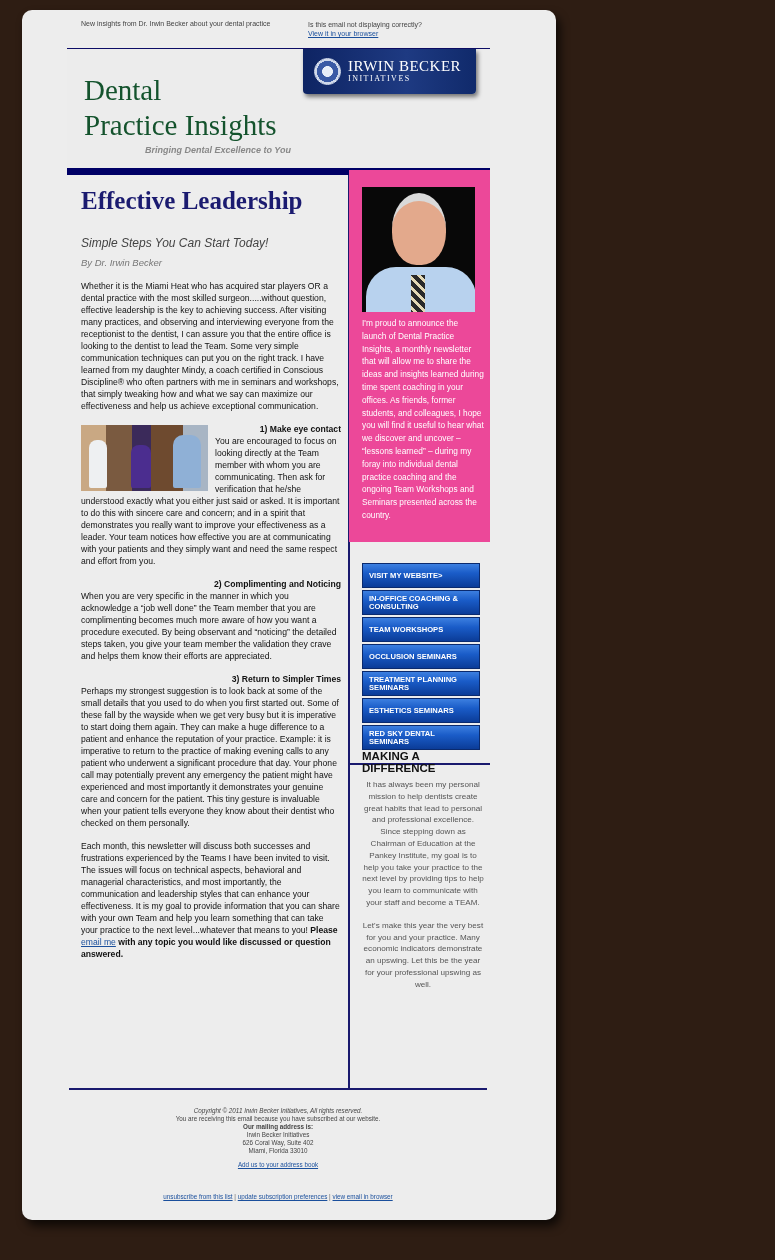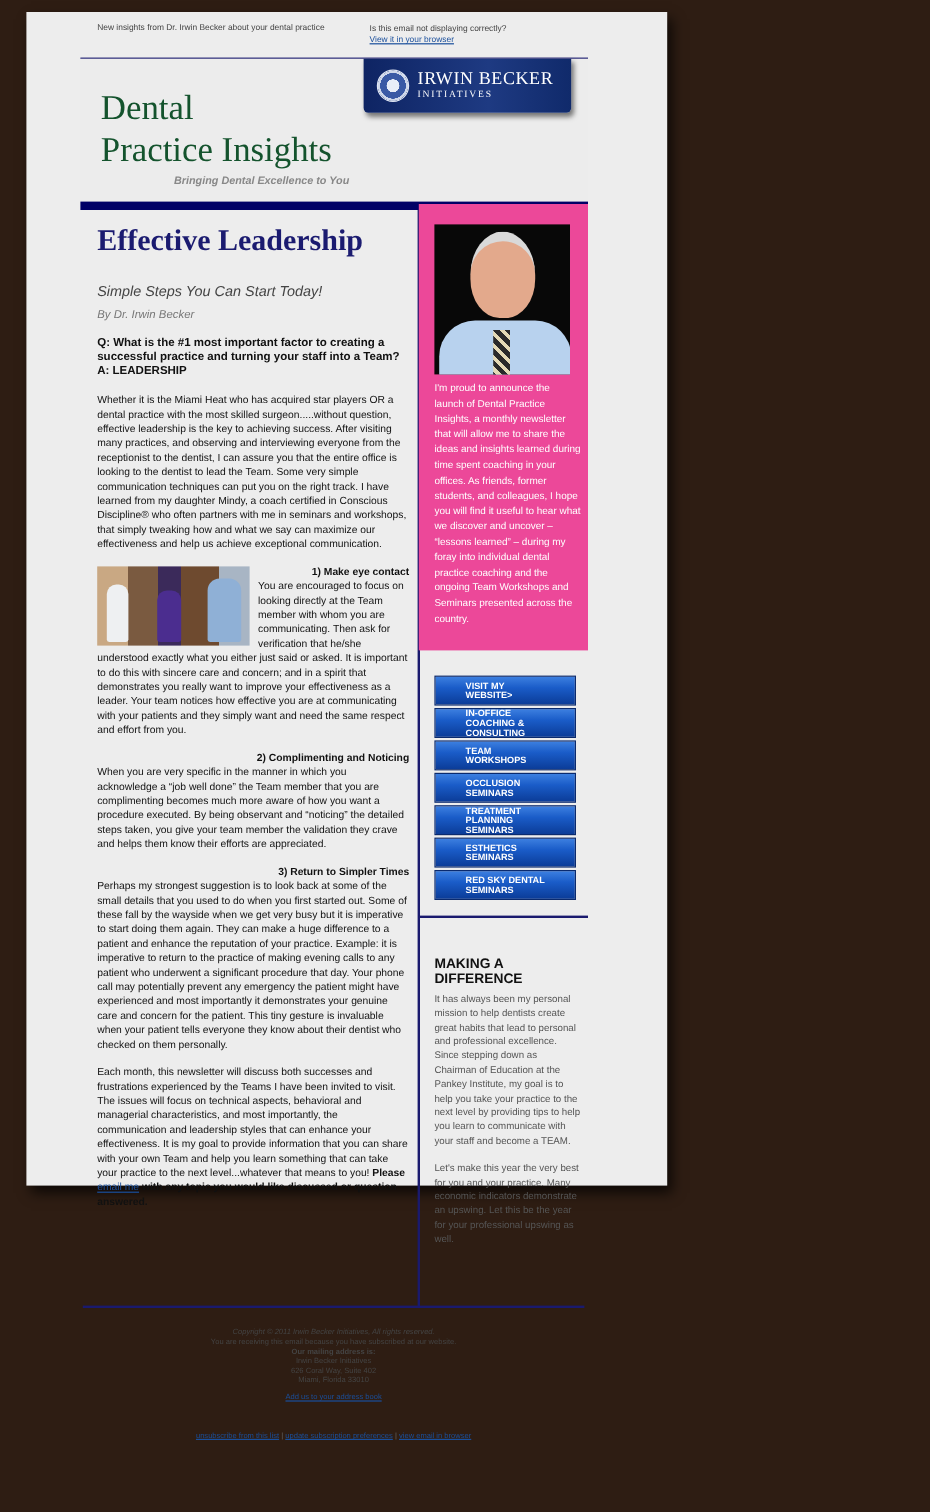--- a/index.html
+++ b/index.html
@@ -1,20 +1,20 @@
 <!DOCTYPE html>
 <html><head>
 <meta charset="utf-8">
 <style>
   * { box-sizing: border-box; margin: 0; padding: 0; }
   html, body { width: 775px; height: 1260px; background: #2e1d13; overflow: hidden; }
   body { position: relative; font-family: "Liberation Sans", sans-serif; }
   .card {
-    position: absolute; left: 22px; top: 10px; width: 534px; height: 978px;
-    background: #ededed; box-shadow: 4px 6px 10px rgba(0,0,0,0.7);
+    position: absolute; left: 22px; top: 10px; width: 534px; height: 1210px;
+    background: #ededed; box-shadow: 4px 6px 10px rgba(0,0,0,0.7); border-radius: 10px;
   }
   .preheader { position: absolute; top: 10px; left: 59px; width: 420px; font-size: 7px; color: #444; }
   .preheader .left { position: absolute; left: 0; top: 0; }
   .preheader .right { position: absolute; left: 227px; top: 0; line-height: 9px; }
   a, .link { color: #1a4f9c; text-decoration: underline; cursor: pointer; }
   .topline { position: absolute; left: 45px; top: 38px; width: 423px; height: 1px; background: #0d0d66; }
   .header { position: absolute; left: 45px; top: 39px; width: 423px; height: 119px; background: #ececec; }
   .brand-badge {
     position: absolute; left: 236px; top: 0; width: 173px; height: 45px;
     background: linear-gradient(90deg, #0e2463, #1e3a82 60%, #102a6b);
@@ -51,26 +51,26 @@
   .portrait { position: absolute; left: 13px; top: 17px; width: 113px; height: 125px; background: #080808; overflow: hidden; }
   .portrait .head { position: absolute; left: 30px; top: 6px; width: 54px; height: 72px; background: #e3a98c; border-radius: 50% 50% 45% 45%; border-top: 8px solid #d9d9d9; }
   .portrait .shirt { position: absolute; left: 4px; top: 80px; width: 110px; height: 50px; background: #b8d2ee; border-radius: 30px 30px 0 0; }
   .portrait .tie { position: absolute; left: 49px; top: 88px; width: 14px; height: 40px; background: repeating-linear-gradient(45deg, #2a2a2a 0 4px, #e4d9b5 4px 7px); }
   .intro { position: absolute; left: 13px; top: 147px; width: 122px; color: #fff; font-size: 8.3px; line-height: 12.8px; }
   .menu { position: absolute; left: 340px; top: 553px; width: 118px; }
   .menu-btn {
     display: block; width: 118px; height: 25px; margin-bottom: 2px;
     background: linear-gradient(180deg, #3c7fe0 0%, #1a5cc8 40%, #0b3c98 100%);
     border: 1px solid #0a2a6e; color: #fff; font-weight: bold; font-size: 7.6px; line-height: 8px;
-    padding: 4px 25px; display: flex; align-items: center; cursor: pointer;
+    padding: 4px 6px; display: flex; align-items: center; cursor: pointer;
   }
   .hline-right { position: absolute; left: 327px; top: 753px; width: 141px; height: 2px; background: #1a1a6e; }
-  .making { position: absolute; left: 340px; top: 788px; width: 122px; }
+  .making { position: absolute; left: 340px; top: 740px; width: 122px; }
   .making h3 { font-size: 11.5px; line-height: 12px; color: #111; font-weight: bold; }
-  .making p { font-size: 8.1px; line-height: 11.8px; color: #555; margin-top: 5px; }
+  .making p { font-size: 8.1px; line-height: 11.8px; color: #555; margin-top: 5px; text-align: center; }
   .making p + p { margin-top: 11px; }
   .bottomline { position: absolute; left: 47px; top: 1078px; width: 418px; height: 2px; background: #1a1a6e; }
   .footer { position: absolute; left: 47px; top: 1097px; width: 418px; text-align: center; font-size: 6.3px; line-height: 8px; color: #444; }
   .footer .copy { font-style: italic; }
   .footer .bold { font-weight: bold; }
   .footer .addr-link { display: inline-block; margin-top: 6px; }
   .footer-links { position: absolute; left: 47px; top: 1183px; width: 418px; text-align: center; font-size: 6.3px; color: #666; }
 </style>
 </head>
 <body>
@@ -100,24 +100,20 @@
     <div class="tagline">Bringing Dental Excellence to You</div>
   </div>
 
   <div class="navybar"></div>
   <div class="divider-v"></div>
 
   <div class="left-col">
     <h1 class="title">Effective Leadership</h1>
     <div class="subtitle">Simple Steps You Can Start Today!</div>
     <div class="byline">By Dr. Irwin Becker</div>
-    <div class="qa">
-      <div>Q:  What is the #1 most important factor to creating a successful practice and turning your staff into a Team?</div>
-      <div>A: LEADERSHIP</div>
-    </div>
     <p class="para">Whether it is the Miami Heat who has acquired star players OR a dental practice with the most skilled surgeon.....without question, effective leadership is the key to achieving success.  After visiting many practices, and observing and interviewing everyone from the receptionist to the dentist, I can assure you that the entire office is looking to the dentist to lead the Team.  Some very simple communication techniques can put you on the right track.  I have learned from my daughter Mindy, a coach certified in Conscious Discipline® who often partners with me in seminars and workshops, that simply tweaking how and what we say can maximize our effectiveness and help us achieve exceptional communication.</p>
 
     <div class="para">
       <div class="photo">
         <div class="p1"></div>
           <div class="p2"></div>
           <div class="p3"></div>
       </div>
       <div class="section-head">1) Make eye contact</div>
       <span>You are encouraged to focus on looking directly at the Team member with whom you are communicating.  Then ask for verification that he/she understood exactly what you either just said or asked.  It is important to do this with sincere care and concern; and in a spirit that demonstrates you really want to improve your effectiveness as a leader.  Your team notices how effective you are at communicating with your patients and they simply want and need the same respect and effort from you.</span>

